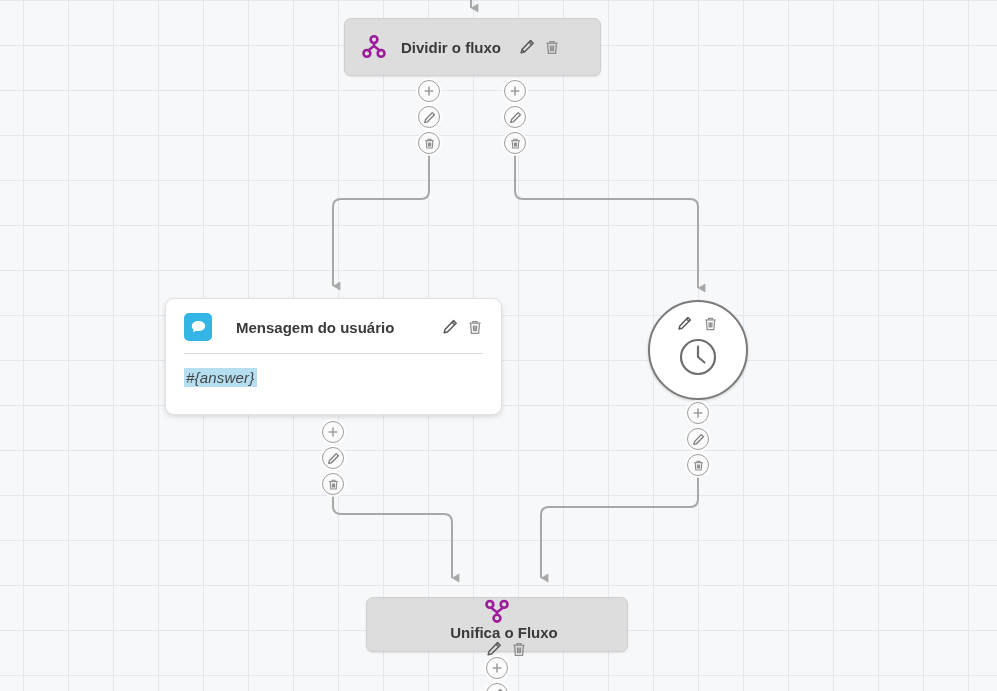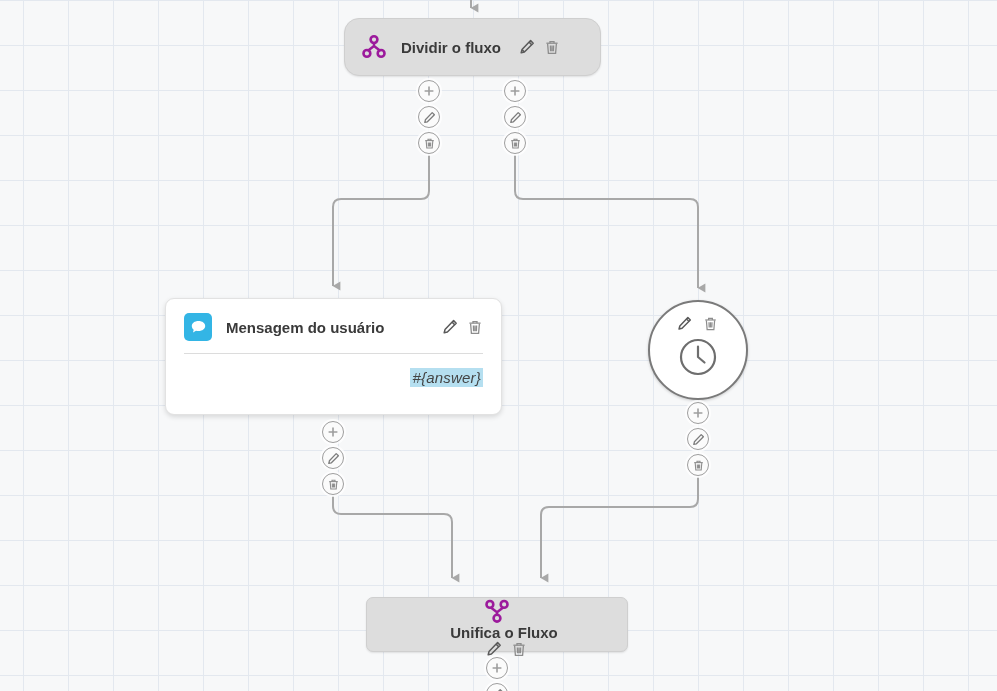--- a/index.html
+++ b/index.html
@@ -73,34 +73,34 @@
   }
   .msg-badge {
     width: 28px; height: 28px;
     background: #33b5e5;
     border-radius: 5px;
     display: inline-flex;
     align-items: center; justify-content: center;
     flex: 0 0 auto;
   }
   .msg-title {
-    margin-left: 14px;
+    margin-left: 24px;
     font-size: 15px;
     font-weight: bold;
     color: #3a3a3a;
     white-space: nowrap;
   }
   .msg-divider {
     height: 1px;
     background: #dcdcdc;
     margin: 0 18px;
   }
   .msg-body {
     padding: 14px 18px 18px 18px;
-    text-align: right;
+    text-align: left;
   }
   .msg-var {
     display: inline-block;
     background: #b5dff0;
     color: #444444;
     font-style: italic;
     font-size: 15px;
     padding: 1px 2px;
     letter-spacing: 0.2px;
   }
@@ -164,21 +164,21 @@
       <path d="M429,155 L429,191 Q429,199 421,199 L341,199 Q333,199 333,207 L333,286" marker-end="url(#arrow)"></path>
 
       <path d="M515,155 L515,191 Q515,199 523,199 L690,199 Q698,199 698,207 L698,288" marker-end="url(#arrow)"></path>
 
       <path d="M333,496 L333,506 Q333,514 341,514 L444,514 Q452,514 452,522 L452,578" marker-end="url(#arrow)"></path>
 
       <path d="M698,477 L698,499 Q698,507 690,507 L549,507 Q541,507 541,515 L541,578" marker-end="url(#arrow)"></path>
     </g>
   </svg>
 
-  <div class="node-card" style="left:344px; top:18px; width:257px; height:58px;border-radius:15px;">
+  <div class="node-card" style="left:344px; top:18px; width:257px; height:58px;">
     <span class="node-icon">
       <svg width="26" height="26" viewBox="0 0 26 26">
         <g stroke="#9c1a9c" stroke-width="2.4" fill="none">
           <path d="M13,8.5 L13,12 M13,12 L6.5,17 M13,12 L19.5,17"></path>
         </g>
         <circle cx="13" cy="5.6" r="3.4" fill="none" stroke="#9c1a9c" stroke-width="2.6"></circle>
         <circle cx="5.9" cy="19.4" r="3.4" fill="none" stroke="#9c1a9c" stroke-width="2.6"></circle>
         <circle cx="20.1" cy="19.4" r="3.4" fill="none" stroke="#9c1a9c" stroke-width="2.6"></circle>
       </svg>
     </span>

